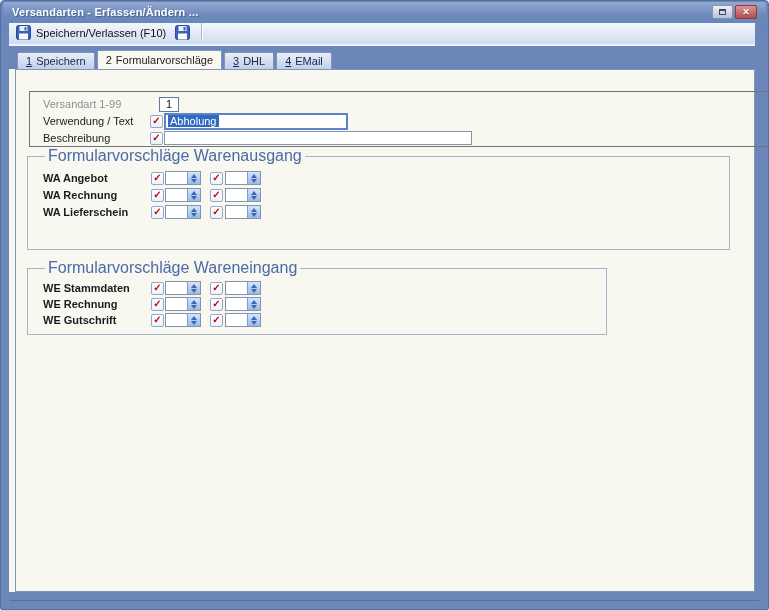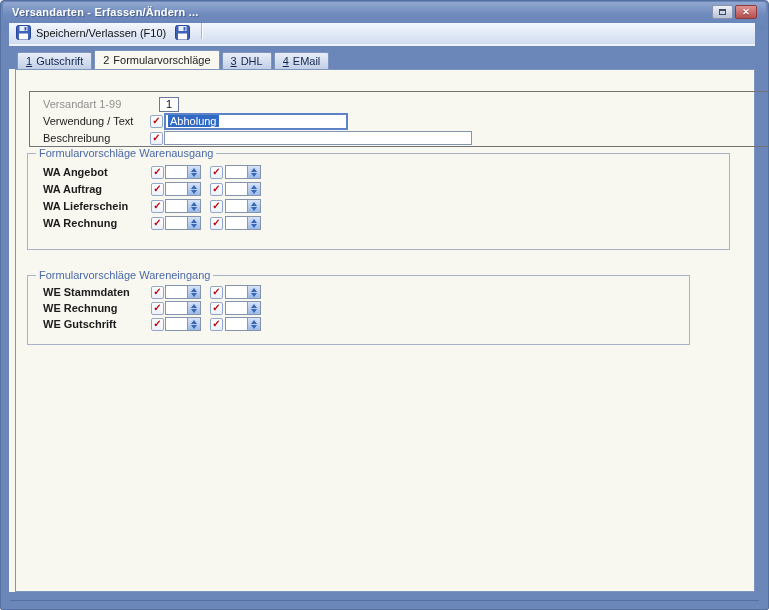--- a/index.html
+++ b/index.html
@@ -62,23 +62,23 @@
 
   .ibox{display:inline-flex;align-items:center;background:#fff;border:1px solid #8494ac;
     height:14px;padding:0 2px;font-size:11px;color:#111;overflow:hidden;}
   .ibox.num{width:20px;height:15px;justify-content:center;border-color:#69799a;margin-left:9px;}
   .ibox.focused{border:2px solid #5c82c8;height:17px;width:184px;margin-left:1px;}
   .sel{background:#316ac5;color:#fff;padding:0 2px;}
   .ibox.long{width:308px;margin-left:1px;}
 
   
   fieldset{margin:0;padding:0;border:1px solid #a9b3c6;position:absolute;background:transparent;}
-  legend{font-size:11px;color:#4a6aa8;padding:0 3px;margin-left:8px;}
+  legend{font-size:16px;color:#4a6aa8;padding:0 3px;margin-left:17px;}
   .fs-wa{left:11px;top:77px;width:703px;height:103px;padding-top:6px;}
-  .fs-we{left:11px;top:199px;width:663px;height:76px;padding-top:4px;overflow:hidden;}
+  .fs-we{left:11px;top:189px;width:580px;height:76px;padding-top:4px;overflow:hidden;}
   .grow{display:flex;align-items:center;height:14px;margin-bottom:2px;padding-left:15px;}
   .fs-wa .grow{margin-bottom:3px;}
   .glabel{width:108px;color:#1c1c1c;font-weight:bold;}
   .spin{display:inline-flex;width:36px;height:14px;border:1px solid #8494ac;background:#fff;flex:none;}
   .spin.sp1{margin-left:1px;}
   .spin.sp2{margin-left:2px;}
   .ck2{margin-left:9px;}
   .spinval{flex:1;font-size:11px;padding:0 1px;overflow:hidden;}
   .spinbtn{width:13px;flex:none;background:linear-gradient(#d8e4f7,#9bbae8);border-left:1px solid #7e9ccb;
     display:flex;flex-direction:column;align-items:center;justify-content:center;gap:1px;}
@@ -119,21 +119,21 @@
         <rect x="8.5" y="2" width="2" height="3.5" fill="#3e63b6"></rect>
         <rect x="3" y="8.5" width="9" height="6" fill="#fdfdfd"></rect>
       </svg>
     </button>
     <span class="tbsep"></span>
   </div>
 
   <div class="tabstrip">
     <div class="tab">
       <span class="tabnum">1</span>
-      <span>Gutschrift</span>
+      <span>Speichern</span>
     </div>
     <div class="tab active">
       <span class="tabnum">2</span>
       <span>Formularvorschläge</span>
     </div>
     <div class="tab">
       <span class="tabnum">3</span>
       <span>DHL</span>
     </div>
     <div class="tab">
@@ -185,62 +185,43 @@
         <span class="checkicon ck2"></span>
         <span class="spin sp2">
             <span class="spinval"></span>
             <span class="spinbtn">
               <i class="au"></i>
               <i class="ad"></i>
             </span>
           </span>
       </div>
 
-      <div class="grow">
-        <span class="glabel">WA Auftrag</span>
+
+      <div class="grow">
+        <span class="glabel">WA Rechnung</span>
         <span class="checkicon"></span>
         <span class="spin sp1">
             <span class="spinval"></span>
             <span class="spinbtn">
               <i class="au"></i>
               <i class="ad"></i>
             </span>
           </span>
         <span class="checkicon ck2"></span>
         <span class="spin sp2">
             <span class="spinval"></span>
             <span class="spinbtn">
               <i class="au"></i>
               <i class="ad"></i>
             </span>
           </span>
       </div>
 
       <div class="grow">
         <span class="glabel">WA Lieferschein</span>
-        <span class="checkicon"></span>
-        <span class="spin sp1">
-            <span class="spinval"></span>
-            <span class="spinbtn">
-              <i class="au"></i>
-              <i class="ad"></i>
-            </span>
-          </span>
-        <span class="checkicon ck2"></span>
-        <span class="spin sp2">
-            <span class="spinval"></span>
-            <span class="spinbtn">
-              <i class="au"></i>
-              <i class="ad"></i>
-            </span>
-          </span>
-      </div>
-
-      <div class="grow">
-        <span class="glabel">WA Rechnung</span>
         <span class="checkicon"></span>
         <span class="spin sp1">
             <span class="spinval"></span>
             <span class="spinbtn">
               <i class="au"></i>
               <i class="ad"></i>
             </span>
           </span>
         <span class="checkicon ck2"></span>
         <span class="spin sp2">

